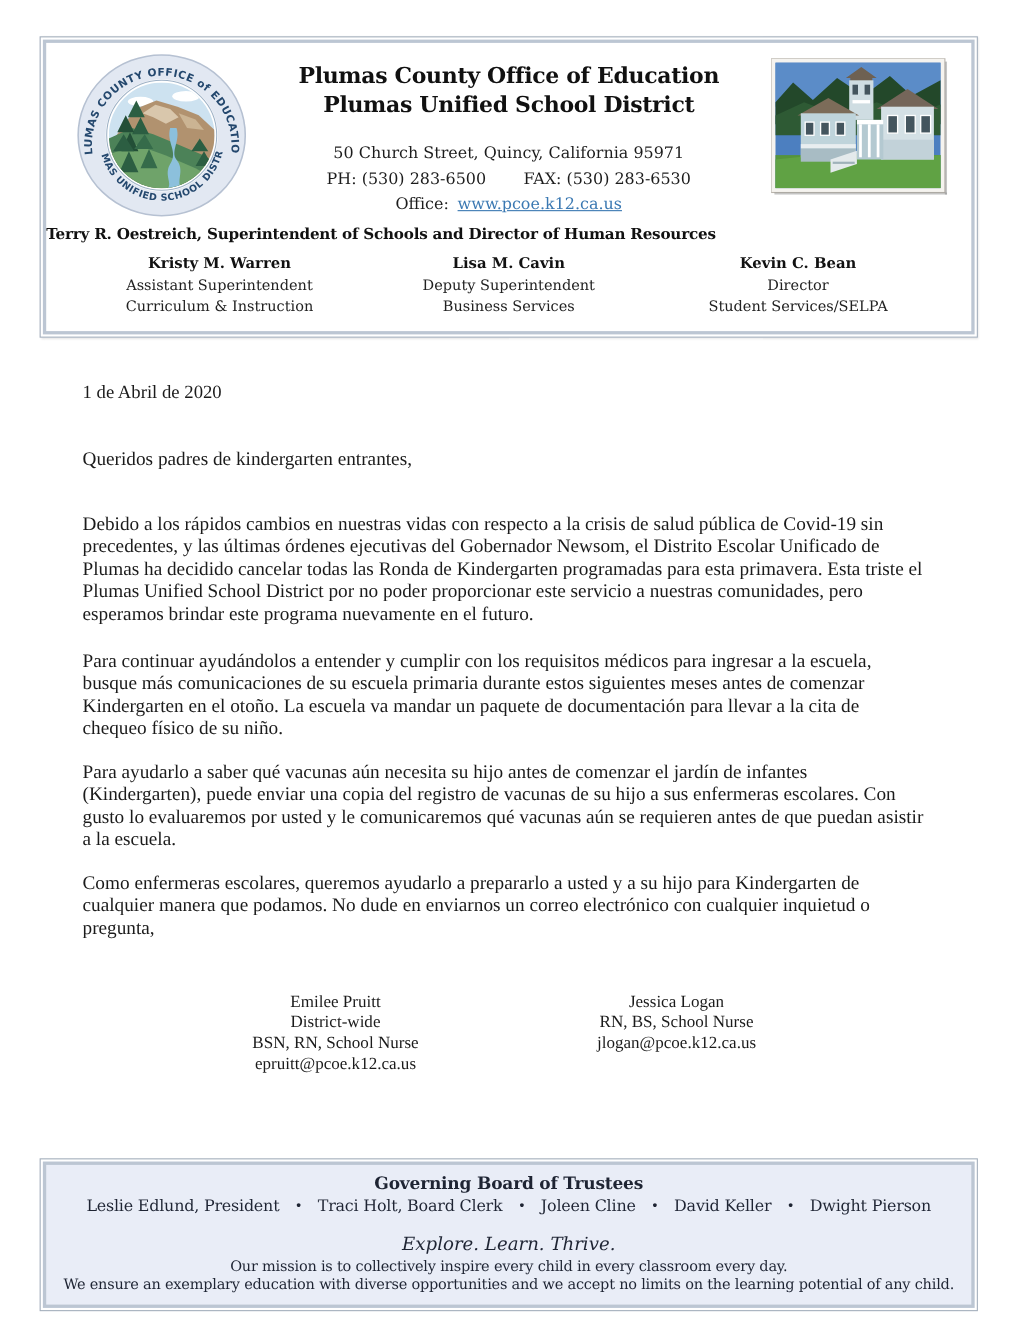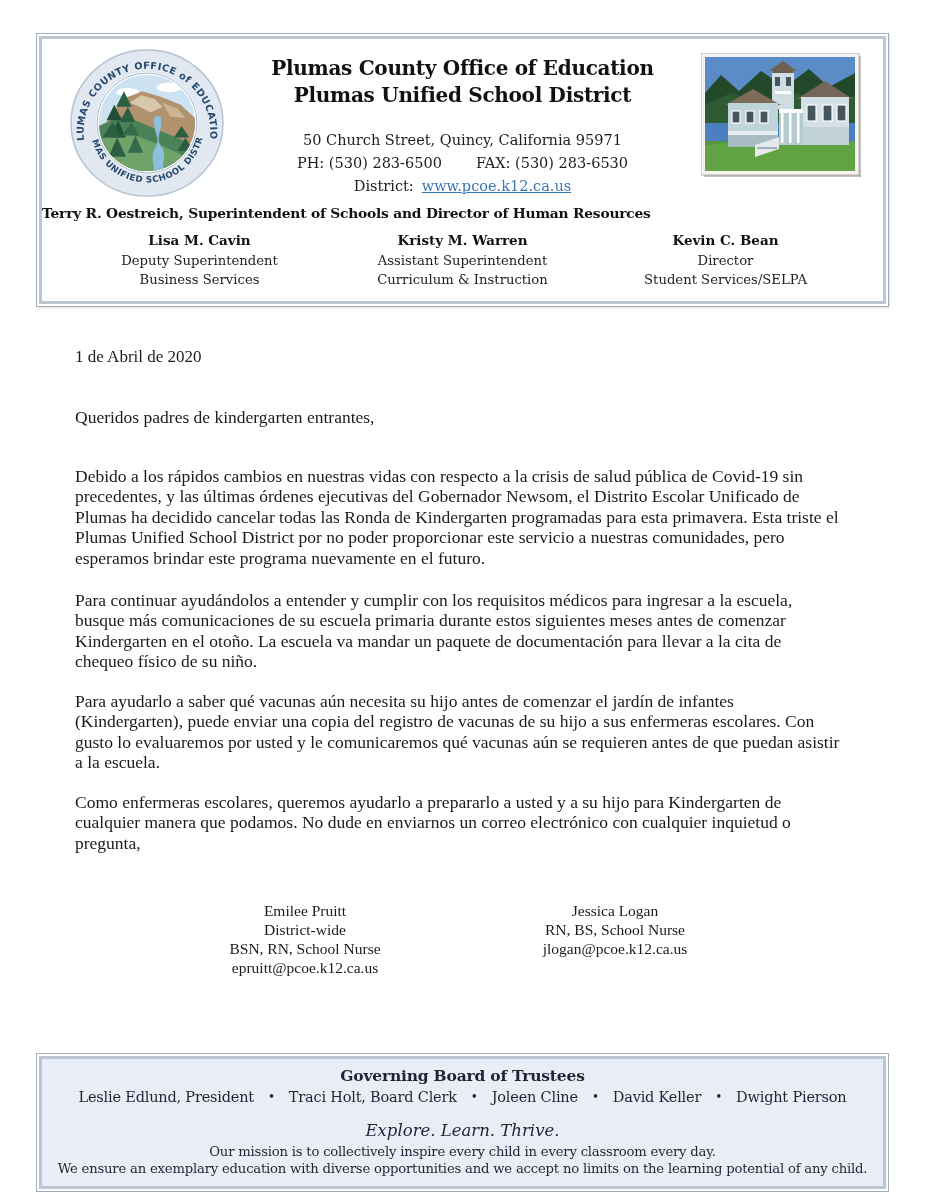--- a/index.html
+++ b/index.html
@@ -120,21 +120,21 @@
               <text text-anchor="middle" font-size="9"><textPath href="#arcBot" startOffset="50%">PLUMAS UNIFIED SCHOOL DISTRICT</textPath></text>
             </g>
           </svg>
         </div>
 
         <div class="lh-center">
           <div class="org1">Plumas County Office of Education</div>
           <div class="org2">Plumas Unified School District</div>
           <div class="lh-addr">50 Church Street, Quincy, California 95971</div>
           <div class="lh-phone"><span>PH: (530) 283-6500</span><span class="gap"></span><span>FAX: (530) 283-6530</span></div>
-          <div class="lh-web"><span>District:</span><a>www.pcoe.k12.ca.us</a></div>
+          <div class="lh-web"><span>Office:</span><a>www.pcoe.k12.ca.us</a></div>
         </div>
 
         <div class="house-wrap">
           <svg class="photo-frame" width="160" height="124" viewBox="0 0 160 124">
             <rect x="0" y="0" width="158" height="122" fill="#f5f3ef" stroke="#b9b4ac" stroke-width="1"></rect>
             <rect x="158" y="3" width="2" height="121" fill="#8c8c8c" opacity="0.5"></rect>
             <rect x="3" y="122" width="157" height="2" fill="#8c8c8c" opacity="0.5"></rect>
             <g>
               <rect x="4" y="4" width="150" height="114" fill="#4c7fc0"></rect>
               <rect x="4" y="4" width="150" height="40" fill="#5b8cc8"></rect>
@@ -173,28 +173,28 @@
               <rect x="56" y="94" width="20" height="2" fill="#9fb2ba"></rect>
             </g>
           </svg>
         </div>
       </div>
 
       <div class="supt-line">Terry R. Oestreich, Superintendent of Schools and Director of Human Resources</div>
 
       <div class="admins">
         <div class="admin-col">
+          <div class="admin-name">Kristy M. Warren</div>
+          <div class="admin-title">Assistant Superintendent</div>
+          <div class="admin-title">Curriculum &amp; Instruction</div>
+        </div>
+        <div class="admin-col">
           <div class="admin-name">Lisa M. Cavin</div>
           <div class="admin-title">Deputy Superintendent</div>
           <div class="admin-title">Business Services</div>
-        </div>
-        <div class="admin-col">
-          <div class="admin-name">Kristy M. Warren</div>
-          <div class="admin-title">Assistant Superintendent</div>
-          <div class="admin-title">Curriculum &amp; Instruction</div>
         </div>
         <div class="admin-col">
           <div class="admin-name">Kevin C. Bean</div>
           <div class="admin-title">Director</div>
           <div class="admin-title">Student Services/SELPA</div>
         </div>
       </div>
     </div>
   </div>
 

